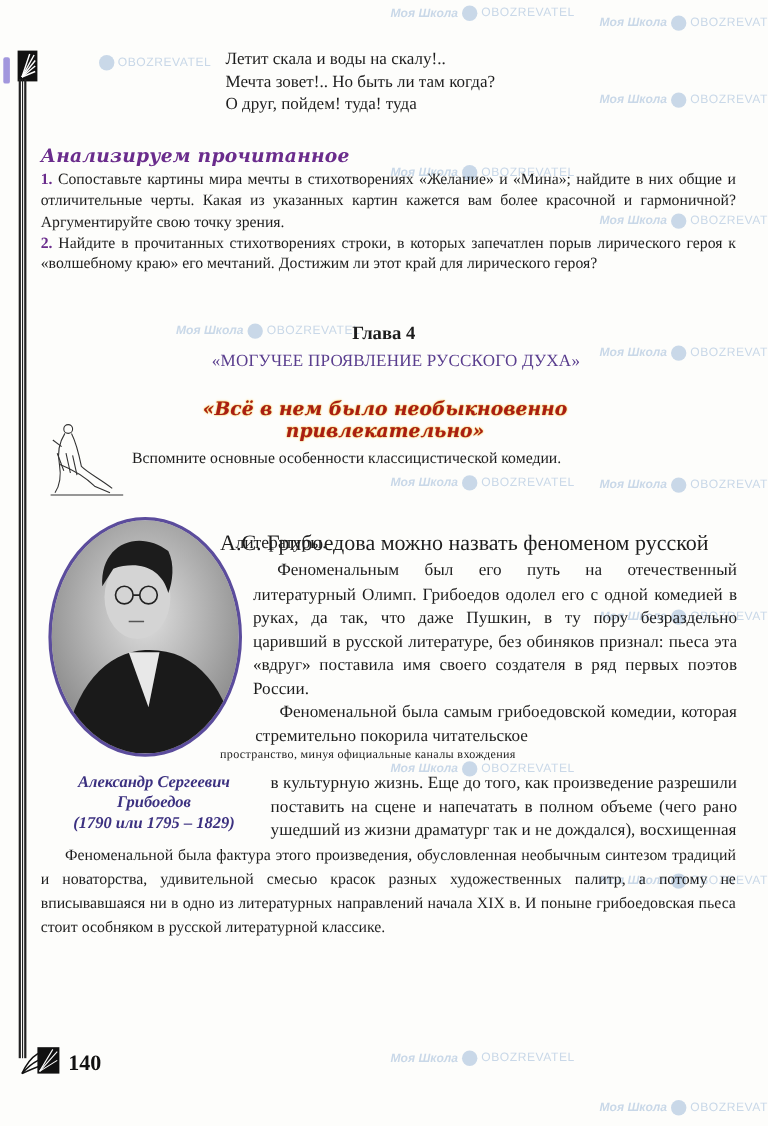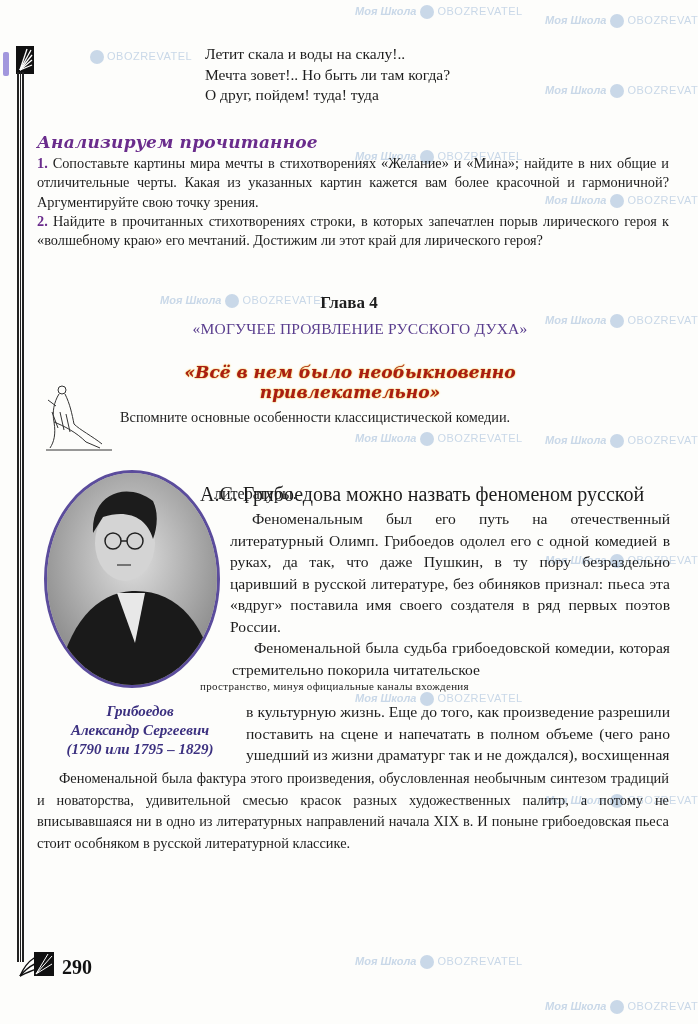--- a/index.html
+++ b/index.html
@@ -98,21 +98,21 @@
         <path d="M2 28 C12 16 22 12 34 12"></path>
         <path d="M2 28 C14 22 24 18 34 20"></path>
     </g>
     <g stroke="#fff" stroke-width="1" fill="none">
       <path d="M18 26 L34 8"></path>
         <path d="M18 26 L34 16"></path>
         <path d="M18 26 L30 6"></path>
     </g>
   </svg>
 </div>
-<div class="page-number">290</div>
+<div class="page-number">140</div>
 
 <div class="poem">
   <div>Летит скала и воды на скалу!..</div>
   <div>Мечта зовет!.. Но быть ли там когда?</div>
   <div>О друг, пойдем! туда! туда</div>
 </div>
 
 <div class="section-heading">Анализируем прочитанное</div>
 <div class="questions">
   <p><span class="q-num">1.</span><span> Сопоставьте картины мира мечты в стихотворениях «Желание» и «Мина»; найдите в них общие и отличительные черты. Какая из указанных картин кажется вам более красочной и гармоничной? Аргументируйте свою точку зрения.</span></p>
@@ -151,34 +151,34 @@
     <path d="M70 120 L88 170 L98 120 Z" fill="#e8e8e8"></path>
     <ellipse cx="78" cy="70" rx="30" ry="38" fill="#d4d4d4"></ellipse>
     <path d="M46 60 C44 20 80 8 106 28 C112 40 110 56 106 66 C100 44 80 36 56 44 Z" fill="#1c1c1c"></path>
     <circle cx="66" cy="68" r="8" fill="none" stroke="#222" stroke-width="1.5"></circle>
     <circle cx="88" cy="68" r="8" fill="none" stroke="#222" stroke-width="1.5"></circle>
     <path d="M74 68 L80 68" stroke="#222" stroke-width="1.5"></path>
     <path d="M70 92 L84 92" stroke="#555" stroke-width="1.5"></path>
   </svg>
 </div>
 <div class="caption">
+  <div>Александр Сергеевич</div>
   <div>Грибоедов</div>
-  <div>Александр Сергеевич</div>
   <div>(1790 или 1795 – 1829)</div>
 </div>
 
 <div class="body-line" style="left:200px;top:463px;font-size:20px;margin-top:20px;">А.С. Грибоедова можно назвать феноменом русской</div>
 <div class="body-line" style="left:214px;top:485px;font-size:16px;">литературы.</div>
 
 <div class="wrap-block indent" style="left:230px;top:508px;width:440px;font-size:15.6px;">
   <p>Феноменальным был его путь на отечественный литературный Олимп. Грибоедов одолел его с одной комедией в руках, да так, что даже Пушкин, в ту пору безраздельно царивший в русской литературе, без обиняков признал: пьеса эта «вдруг» поставила имя своего создателя в ряд первых поэтов России.</p>
 </div>
 
 <div class="wrap-block indent" style="left:232px;top:637px;width:438px;font-size:15.6px;">
-  <p>Феноменальной была судьба грибоедовской комедии, которая стремительно покорила читательское</p>
+  <p>Феноменальной была самым грибоедовской комедии, которая стремительно покорила читательское</p>
 </div>
 <div class="body-line" style="left:200px;top:680px;font-size:11px;letter-spacing:0.3px;">пространство, минуя официальные каналы вхождения</div>
 <div class="wrap-block" style="left:246px;top:701px;width:424px;font-size:15.6px;">
   <p>в культурную жизнь. Еще до того, как произведение разрешили поставить на сцене и напечатать в полном объеме (чего рано ушедший из жизни драматург так и не дождался), восхищенная</p>
 </div>
 
 <div class="bottom-block">
   <p class="indent">Феноменальной была фактура этого произведения, обусловленная необычным синтезом традиций и новаторства, удивительной смесью красок разных художественных палитр, а потому не вписывавшаяся ни в одно из литературных направлений начала XIX в. И поныне грибоедовская пьеса стоит особняком в русской литературной классике.</p>
 </div>
 

